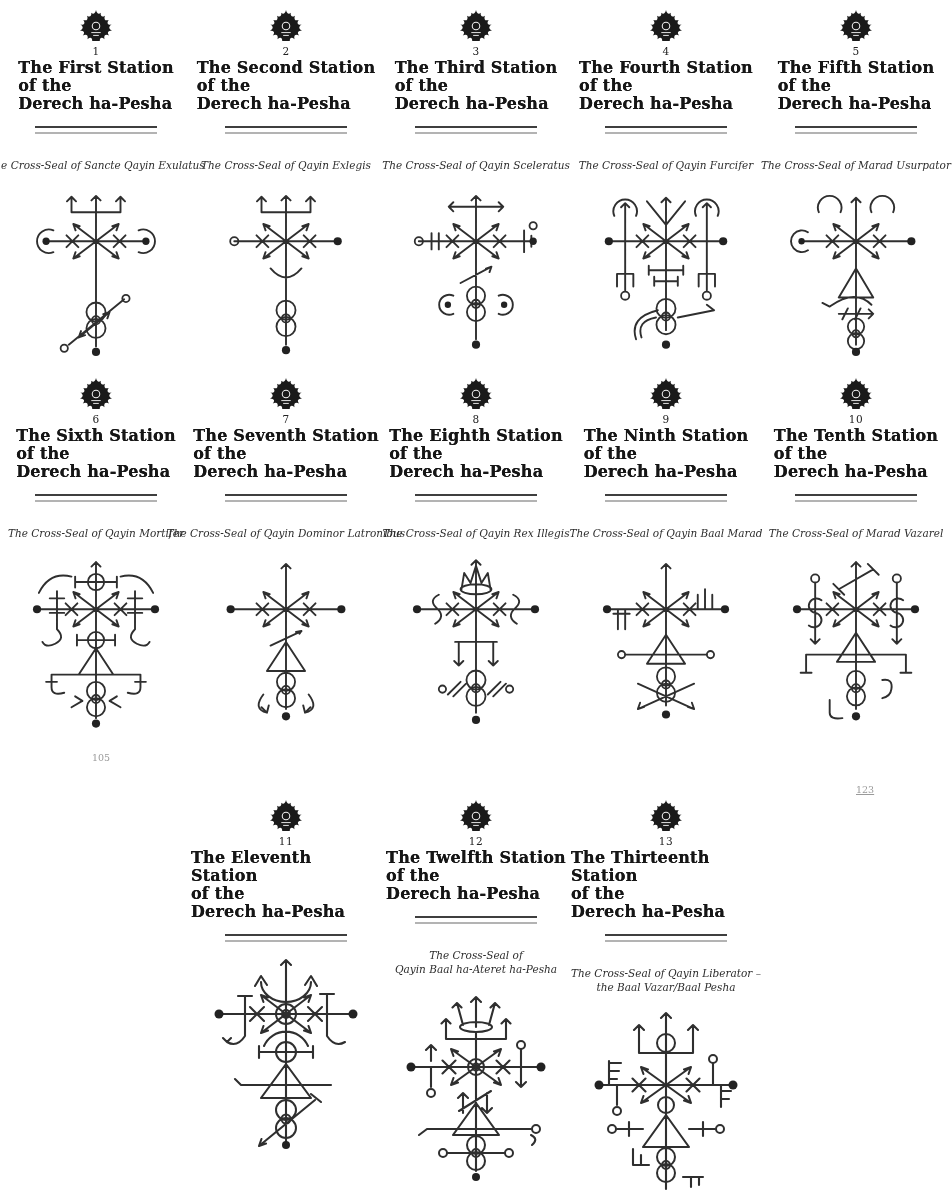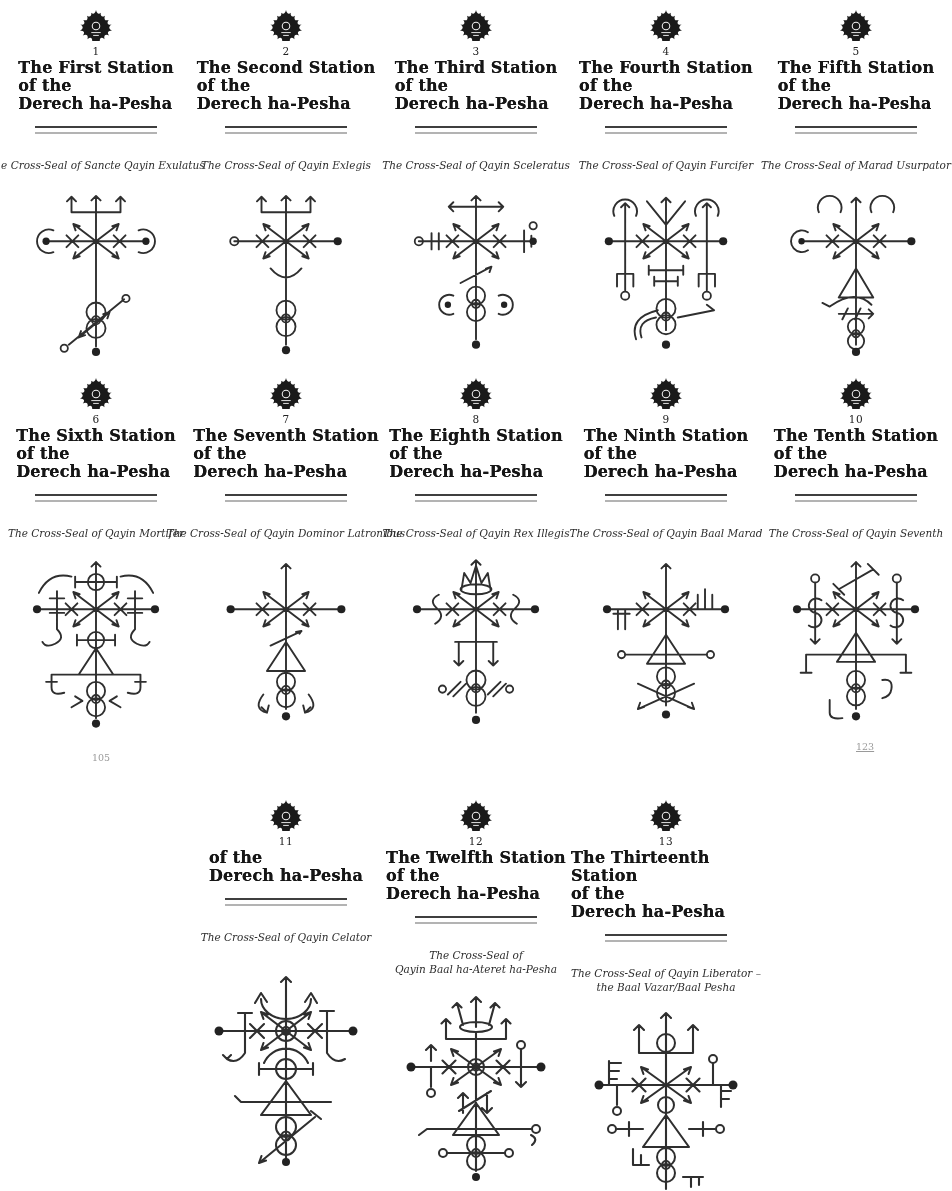--- a/index.html
+++ b/index.html
@@ -29,21 +29,21 @@
     border-top:2px solid var(--rule-dark);
     border-bottom:2px solid var(--rule-light);}
   .caption{margin-top:24px;font-style:italic;font-size:10.5px;line-height:1.35;
     color:#2d2d2d;text-align:center;white-space:nowrap;min-height:15px;}
   .row-3 .caption{min-height:29px;}
   .sigil-wrap{margin-top:12px;}
   .row-3 .sigil-wrap{margin-top:10px;}
   .sigil-wrap svg{display:block;}
   .pagenum{position:absolute;font-size:9.5px;color:#9a9a9a;font-family:"DejaVu Serif",serif;}
   .pagenum-left{left:92px;top:752px;}
-  .pagenum-right{left:856px;top:741px;text-decoration:underline;}
+  .pagenum-right{left:856px;top:784px;text-decoration:underline;}
 </style>
 </head>
 <body>
 
 <svg width="0" height="0" style="position:absolute" aria-hidden="true">
   <defs>
     <g id="emblem-shape">
       <path fill="#1a1a1a" d="M18 0 C17 4 15 5 13 3 C13.5 7 11 8 8.5 6 C10 10 8 12 4.5 10.5 C7 14 5.5 16 1.5 15.5 C5 18 4.5 20 1 22 C5.5 22 6.5 24 4 27 C8 25.5 10 27 9 31 C12 28.5 14 29.5 14 33 L22 33 C22 29.5 24 28.5 27 31 C26 27 28 25.5 32 27 C29.5 24 30.5 22 35 22 C31.5 20 31 18 34.5 15.5 C30.5 16 29 14 31.5 10.5 C28 12 26 10 27.5 6 C25 8 22.5 7 23 3 C21 5 19 4 18 0 Z"></path>
       <circle cx="18" cy="17" r="4" fill="none" stroke="#f2f2f2" stroke-width="1.1"></circle>
       <path d="M13 24 h10 M15 27 h6" stroke="#f2f2f2" stroke-width="1"></path>
@@ -307,21 +307,21 @@
           <use href="#emblem-shape"></use>
         </svg>
     <div class="st-number">10</div>
     <div class="st-title">
       <div class="tl">The Tenth Station</div>
       <div class="tl">of the</div>
       <div class="tl">Derech ha-Pesha</div>
     </div>
     <div class="rule"></div>
     <div class="caption">
-          <div>The Cross-Seal of Qayin Seventh</div>
+          <div>The Cross-Seal of Marad Vazarel</div>
         </div>
     <div class="sigil-wrap">
           <svg width="166" height="186" viewBox="0 0 170 205">
             <path d="M85 62L85 10M80 15L85 10L90 15M66 40L104 18M60 34L72 46M98 12L110 24M20 62L150 62M52.5 55.5L65.5 68.5M52.5 68.5L65.5 55.5M104.5 55.5L117.5 68.5M104.5 68.5L117.5 55.5M85 62L60 43M67 45.45L60 43L62.45 50M85 62L110 43M103 45.45L110 43L107.55 50M85 62L60 81M67 78.55L60 81L62.45 74M85 62L110 81M103 78.55L110 81L107.55 74M40 33L40 100M35 95L40 100L45 95M47 52 A8.5 8 0 1 0 40 66 A8.5 8 0 1 1 33 80M130 33L130 100M125 95L130 100L135 95M137 52 A8.5 8 0 1 0 130 66 A8.5 8 0 1 1 123 80M85 88 L64 120 L106 120 ZM30 112L140 112M30 112L30 132M24 132L36 132M140 112L140 132M134 132L146 132M56 162 L56 176 Q56 184 70 182M114 140 Q126 138 124 150 Q123 158 114 160M85 62L85 172" fill="none" stroke="#2f2f2f" stroke-width="2.1" stroke-linecap="round" stroke-linejoin="round"></path>
             <circle cx="40" cy="28" r="4.5" fill="none" stroke="#2f2f2f" stroke-width="2"></circle>
             <circle cx="130" cy="28" r="4.5" fill="none" stroke="#2f2f2f" stroke-width="2"></circle>
             <circle cx="85" cy="140" r="10" fill="none" stroke="#2f2f2f" stroke-width="2"></circle>
             <circle cx="85" cy="158" r="10" fill="none" stroke="#2f2f2f" stroke-width="2"></circle>
             <circle cx="85" cy="149" r="4.5" fill="none" stroke="#2f2f2f" stroke-width="2"></circle>
             <circle cx="20" cy="62" r="4.5" fill="#222"></circle>
@@ -331,27 +331,25 @@
         </div>
   </div>
     </div>
   <div class="row row-3">
       <div class="station">
     <svg class="emblem" viewBox="0 0 36 34">
           <use href="#emblem-shape"></use>
         </svg>
     <div class="st-number">11</div>
     <div class="st-title">
-      <div class="tl">of the</div>
-      <div class="tl">Derech ha-Pesha</div>
-    </div>
-    <div class="rule"></div>
-    <div class="caption">
-          <div>The Cross-Seal of Qayin Celator</div>
-        </div>
+      <div class="tl">The Eleventh Station</div>
+      <div class="tl">of the</div>
+      <div class="tl">Derech ha-Pesha</div>
+    </div>
+    <div class="rule"></div>
     <div class="sigil-wrap">
           <svg width="176" height="205" viewBox="0 0 170 205">
             <path d="M85 62L85 8M80 13L85 8L90 13M60 30 A25 20 0 1 0 110 30M54 34 L60 24 L66 33M104 33 L110 24 L116 34M18 62L152 62M49 55L63 69M49 69L63 55M107 55L121 69M107 69L121 55M85 62L60 43M67 45.45L60 43L62.45 50M85 62L110 43M103 45.45L110 43L107.55 50M85 62L60 81M67 78.55L60 81L62.45 74M85 62L110 81M103 78.55L110 81L107.55 74M44 44L44 84M37 44L51 44M44 84 Q36 96 26 90M22 86L26 90L30 86M126 42L126 84M119 42L133 42M126 84 Q134 96 144 90M63 94 A24 24 0 0 1 107 94M58 100L112 100M58 94L58 106M112 94L112 106M85 112 L60 146 L110 146 ZM40 133L130 133M40 133L34 127M58 194L114 148M110 142L120 150M65 191.55L58 194L60.45 187M85 62L85 190" fill="none" stroke="#2f2f2f" stroke-width="2.1" stroke-linecap="round" stroke-linejoin="round"></path>
             <circle cx="85" cy="62" r="10" fill="none" stroke="#2f2f2f" stroke-width="2"></circle>
             <circle cx="85" cy="62" r="4" fill="none" stroke="#2f2f2f" stroke-width="2"></circle>
             <circle cx="85" cy="100" r="10" fill="none" stroke="#2f2f2f" stroke-width="2"></circle>
             <circle cx="85" cy="158" r="10" fill="none" stroke="#2f2f2f" stroke-width="2"></circle>
             <circle cx="85" cy="176" r="10" fill="none" stroke="#2f2f2f" stroke-width="2"></circle>
             <circle cx="85" cy="167" r="4.5" fill="none" stroke="#2f2f2f" stroke-width="2"></circle>
             <circle cx="18" cy="62" r="4.5" fill="#222"></circle>

